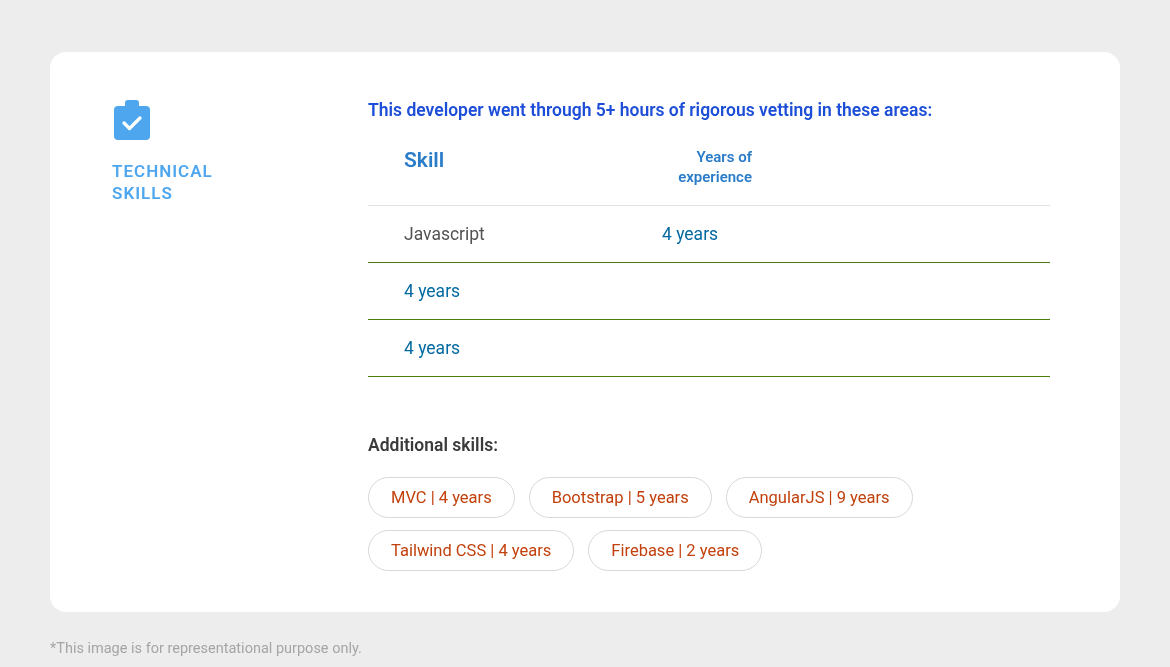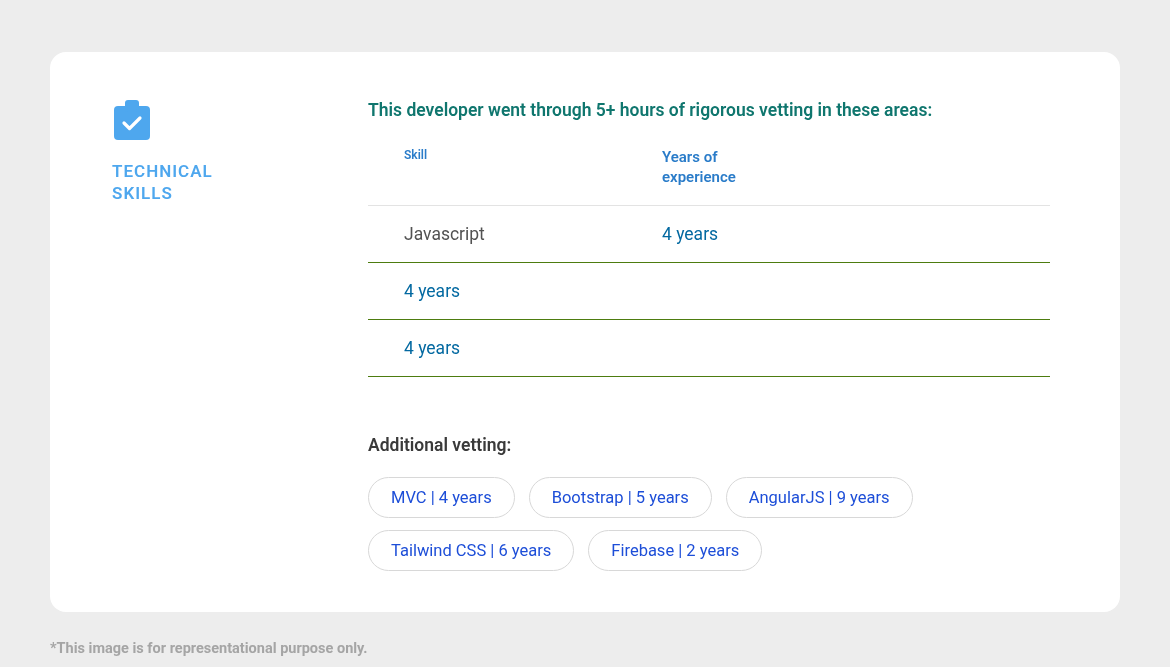--- a/index.html
+++ b/index.html
@@ -37,45 +37,46 @@
       color: #4ea7ee;
       font-size: 17px;
       font-weight: 600;
       letter-spacing: 1px;
       line-height: 1.3;
     }
     .main {
       flex: 1;
     }
     .intro {
-      color: #0f766e;
+      color: #1d4ed8;
       font-size: 17.5px;
       font-weight: 600;
       margin-bottom: 28px;
     }
     .skills-table {
       width: 100%;
     }
     .table-header {
       display: flex;
       padding: 0 0 18px 36px;
       border-bottom: 1px solid #e3e3e3;
     }
     .th-skill {
       width: 258px;
       color: #2a7cc9;
-      font-size: 12px;
+      font-size: 21px;
       font-weight: 600;
     }
     .th-years {
       color: #2a7cc9;
       font-size: 15px;
       font-weight: 600;
       line-height: 1.3;
       max-width: 90px;
+      text-align: right;
     }
     .table-row {
       display: flex;
       padding: 18px 0 18px 36px;
       border-bottom: 1px solid #4d7c0f;
     }
     .td-skill {
       width: 258px;
       color: #525252;
       font-size: 17.5px;
@@ -95,32 +96,32 @@
     }
     .pills {
       display: flex;
       flex-wrap: wrap;
       gap: 12px 14px;
     }
     .pill {
       border: 1px solid #d8d8d8;
       border-radius: 24px;
       padding: 10px 22px;
-      color: #1d4ed8;
+      color: #c2410c;
       font-size: 16.5px;
       font-weight: 400;
       white-space: nowrap;
     }
     .footnote {
       position: absolute;
       bottom: 10px;
       left: 50px;
       color: #a5a5a5;
       font-size: 14.5px;
-      font-weight: 700;
+      font-weight: 400;
     }
   </style>
 </head>
 <body>
 
 <div class="card">
   <div class="sidebar">
     <div class="clipboard-icon">
       <svg viewBox="0 0 36 40" width="36" height="40">
         <rect x="0" y="6" width="36" height="34" rx="4" fill="#4ea7ee"></rect>
@@ -149,24 +150,24 @@
         <div class="td-years">4 years</div>
       </div>
       <div class="table-row">
         <div class="td-years">4 years</div>
       </div>
       <div class="table-row">
         <div class="td-years">4 years</div>
       </div>
     </div>
 
-    <div class="additional-title">Additional vetting:</div>
+    <div class="additional-title">Additional skills:</div>
     <div class="pills">
       <span class="pill">MVC | 4 years</span>
       <span class="pill">Bootstrap | 5 years</span>
       <span class="pill">AngularJS | 9 years</span>
-      <span class="pill">Tailwind CSS | 6 years</span>
+      <span class="pill">Tailwind CSS | 4 years</span>
       <span class="pill">Firebase | 2 years</span>
     </div>
   </div>
 </div>
 
 <div class="footnote">*This image is for representational purpose only.</div>
 
 </body></html>

